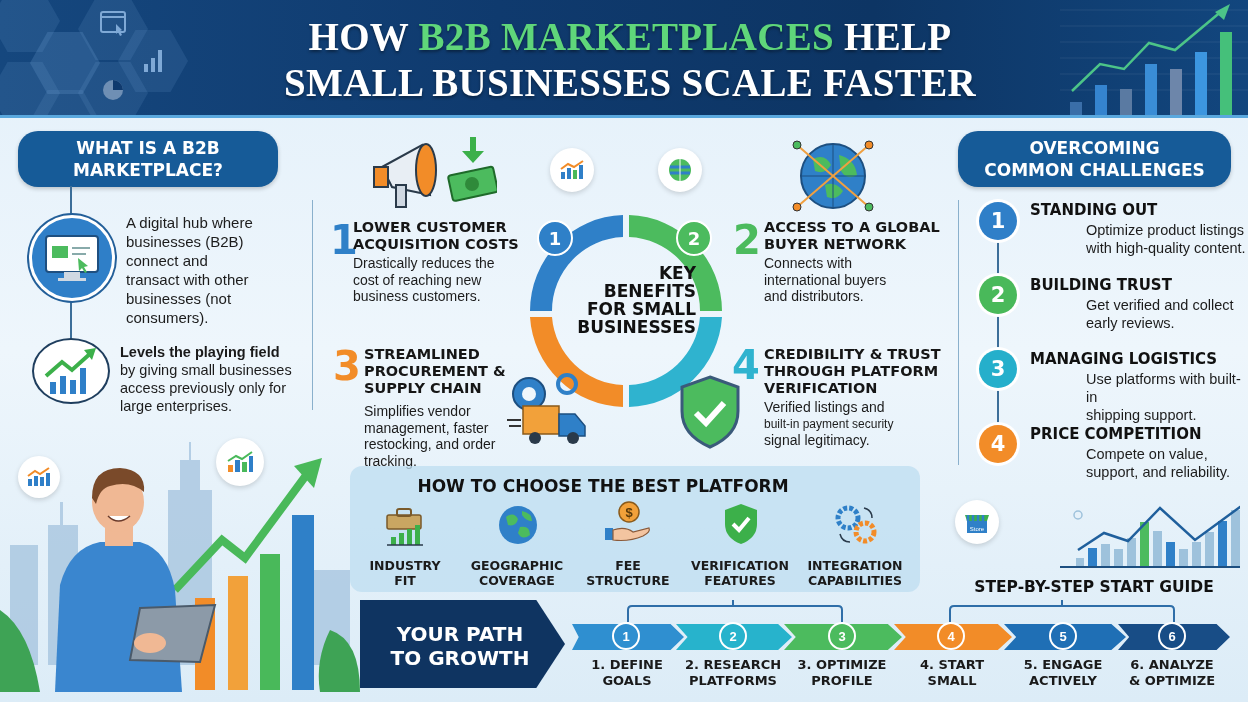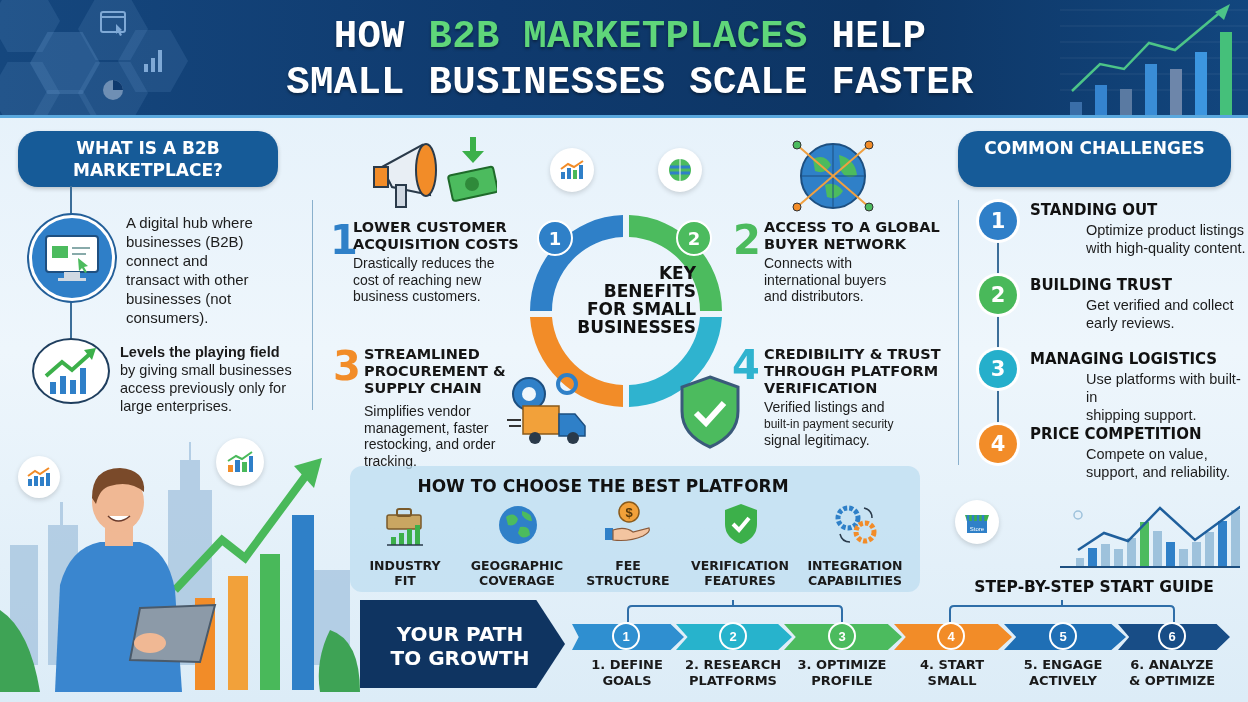--- a/index.html
+++ b/index.html
@@ -2,21 +2,21 @@
 <html><head>
 <meta charset="utf-8">
 <style>
 *{box-sizing:border-box;margin:0;padding:0}
 html,body{width:1248px;height:702px;overflow:hidden}
 body{font-family:"Liberation Sans","DejaVu Sans",sans-serif;background:linear-gradient(180deg,#e3f0fa 0%,#eef6fc 50%,#dcecf7 100%);position:relative;color:#1a1a1a}
 .abs{position:absolute}
 
 #hdr{left:0;top:0;width:1248px;height:118px;background:linear-gradient(90deg,#15477e 0%,#0f3a6e 40%,#0d3564 70%,#12467e 100%);border-bottom:3px solid #5aa8de;overflow:hidden}
 .hex{position:absolute;width:70px;height:62px;clip-path:polygon(25% 0,75% 0,100% 50%,75% 100%,25% 100%,0 50%);background:rgba(120,170,220,.14)}
-#title{position:absolute;left:190px;top:14px;width:880px;text-align:center;color:#fff;font-family:Liberation Mono, monospace;font-weight:bold;font-size:39px;line-height:46px;letter-spacing:.3px;text-shadow:0 2px 3px rgba(0,0,0,.4)}
+#title{position:absolute;left:190px;top:14px;width:880px;text-align:center;color:#fff;font-family:Liberation Serif, serif;font-weight:bold;font-size:39px;line-height:46px;letter-spacing:.3px;text-shadow:0 2px 3px rgba(0,0,0,.4)}
 #title .g{color:#5fd67a}
 
 .pill{position:absolute;background:#165b98;color:#fff;border-radius:20px;text-align:center;font-family:"DejaVu Sans",sans-serif;font-weight:bold;font-size:17px;line-height:22px;box-shadow:0 2px 4px rgba(0,0,0,.2)}
 .body-t{font-size:15px;line-height:19px;color:#1c1c1c}
 .hd{font-family:"DejaVu Sans",sans-serif;font-weight:bold;font-size:14.5px;line-height:17px;color:#161616}
 .bignum{position:absolute;font-family:"DejaVu Sans",sans-serif;font-weight:bold;font-size:40px;line-height:40px}
 .circ{position:absolute;border-radius:50%;display:flex;align-items:center;justify-content:center;color:#fff;font-weight:bold;font-family:"DejaVu Sans",sans-serif}
 .vline{position:absolute;background:#3c6e99}
 .chal-num{width:38px;height:38px;font-size:21px;box-shadow:0 0 0 3px #fff}
 .chal-h{position:absolute;left:1030px;font-family:"DejaVu Sans",sans-serif;font-weight:bold;font-size:15px;color:#111}
@@ -275,20 +275,21 @@
   <div class="body-t" style="font-size:14px;line-height:16.5px;margin-top:2px">Verified listings and</div>
   <div class="body-t" style="font-size:12px;line-height:16.5px">built-in payment security</div>
   <div class="body-t" style="font-size:14px;line-height:16.5px">signal legitimacy.</div>
 </div>
 <svg class="abs" style="left:678px;top:375px" width="64" height="74" viewBox="0 0 64 74">
   <path d="M32 2 L60 12 V36 Q60 60 32 72 Q4 60 4 36 V12 Z" fill="#4cbb5e" stroke="#3a5a7a" stroke-width="3"></path>
   <polyline points="18,38 28,48 46,28" fill="none" stroke="#fff" stroke-width="6"></polyline>
 </svg>
 
 <div class="pill" style="left:958px;top:131px;width:273px;height:56px;padding-top:6px">
+  <div>OVERCOMING</div>
     <div>COMMON CHALLENGES</div>
 </div>
 <div class="abs" style="left:958px;top:200px;width:1px;height:265px;background:#8ab0cc"></div>
 <div class="vline" style="left:997px;top:220px;width:2px;height:230px"></div>
 <div class="circ chal-num" style="left:979px;top:202px;background:#2f7fc8">1</div>
 <div class="circ chal-num" style="left:979px;top:276px;background:#49b95a">2</div>
 <div class="circ chal-num" style="left:979px;top:350px;background:#25afcb">3</div>
 <div class="circ chal-num" style="left:979px;top:425px;background:#f28c28">4</div>
 
 <div class="chal-h" style="top:201px">STANDING OUT</div>

